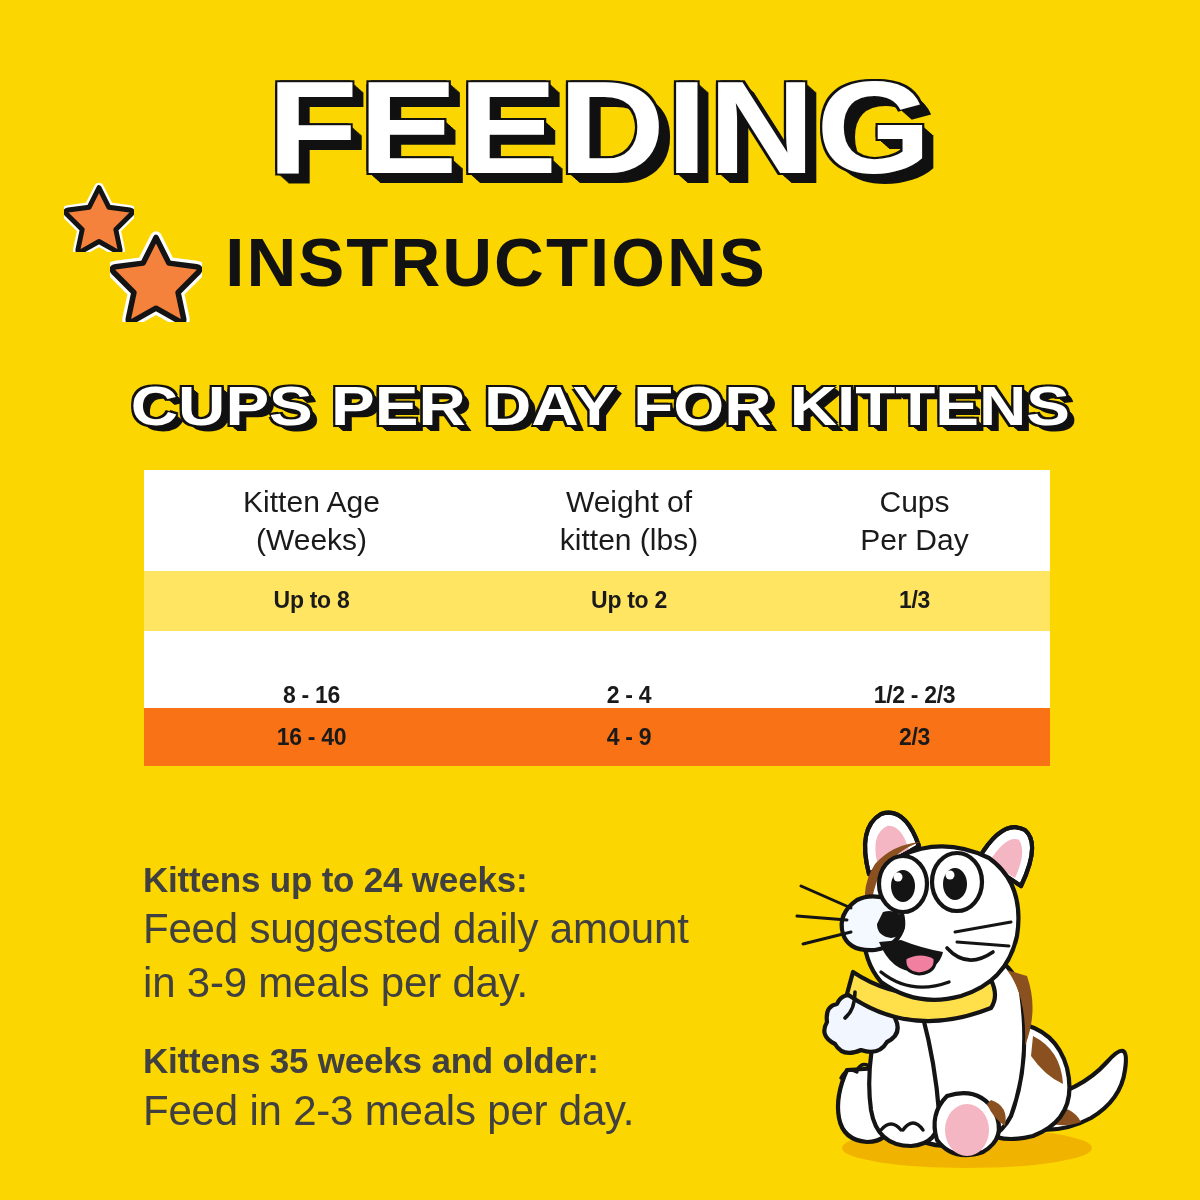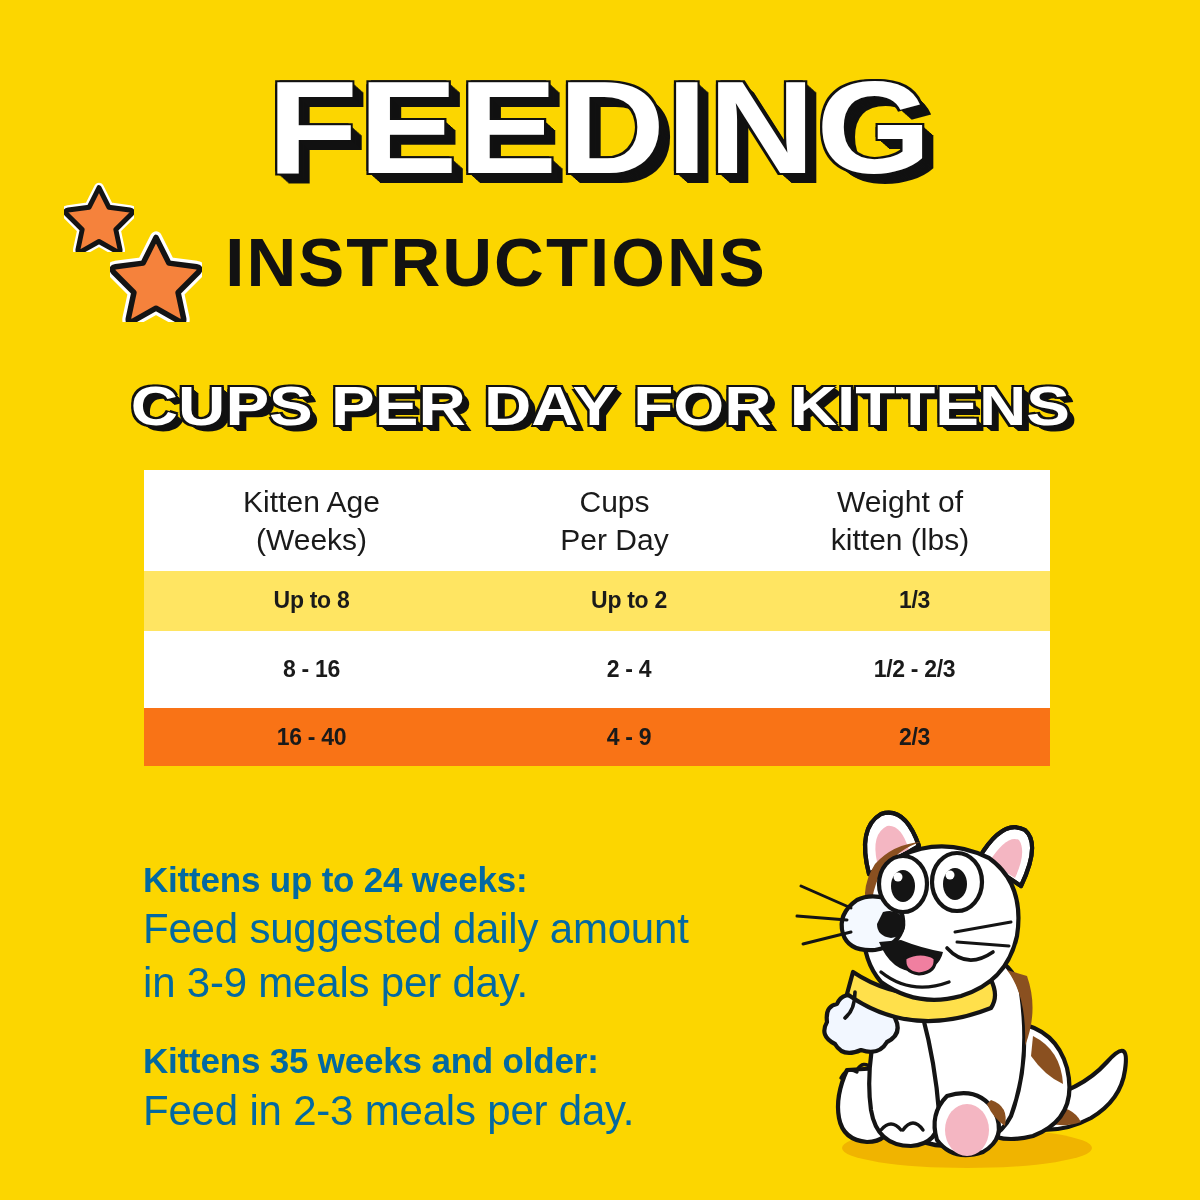--- a/index.html
+++ b/index.html
@@ -120,21 +120,21 @@
     display: flex;
     flex-direction: column;
   }
   .trow {
     display: flex;
     width: 100%;
     align-items: center;
   }
   .trow.header { height: 107px; background: #ffffff; }
   .trow.r1     { height: 63px;  background: #FFE562; }
-  .trow.r2     { height: 82px;  background: #ffffff; }
+  .trow.r2     { height: 82px;  background: #ffffff; align-items: flex-end; }
   .trow.r3     { height: 61px;  background: #f97316; }
 
   .tcell {
     text-align: center;
     color: #1a1a1a;
   }
   .tcell.c1 { width: 335px; }
   .tcell.c2 { width: 300px; }
   .tcell.c3 { width: 271px; }
 
@@ -149,21 +149,21 @@
     line-height: 1.1;
     letter-spacing: -0.3px;
   }
 
   
   .notes {
     position: absolute;
     left: 143px;
     top: 858px;
     width: 640px;
-    color: #0369a1;
+    color: #404040;
   }
   .note-block { margin-bottom: 30px; }
   .note-block:last-child { margin-bottom: 0; }
   .note-title {
     font-size: 35px;
     font-weight: 700;
     line-height: 1.27;
     letter-spacing: -0.2px;
   }
   .note-body {
@@ -217,27 +217,27 @@
     <span class="banner">CUPS PER DAY FOR KITTENS</span>
   </div>
 
   <div class="table">
 
     <div class="trow header">
       <div class="tcell c1 th">
         <div>Kitten Age</div>
         <div>(Weeks)</div>
       </div>
+      <div class="tcell c2 th">
+        <div>Weight of</div>
+        <div>kitten (lbs)</div>
+      </div>
       <div class="tcell c3 th">
         <div>Cups</div>
         <div>Per Day</div>
-      </div>
-      <div class="tcell c2 th">
-        <div>Weight of</div>
-        <div>kitten (lbs)</div>
       </div>
     </div>
 
     <div class="trow r1">
       <div class="tcell c1 td">Up to 8</div>
       <div class="tcell c2 td">Up to 2</div>
       <div class="tcell c3 td">1/3</div>
     </div>
 
     <div class="trow r2">

